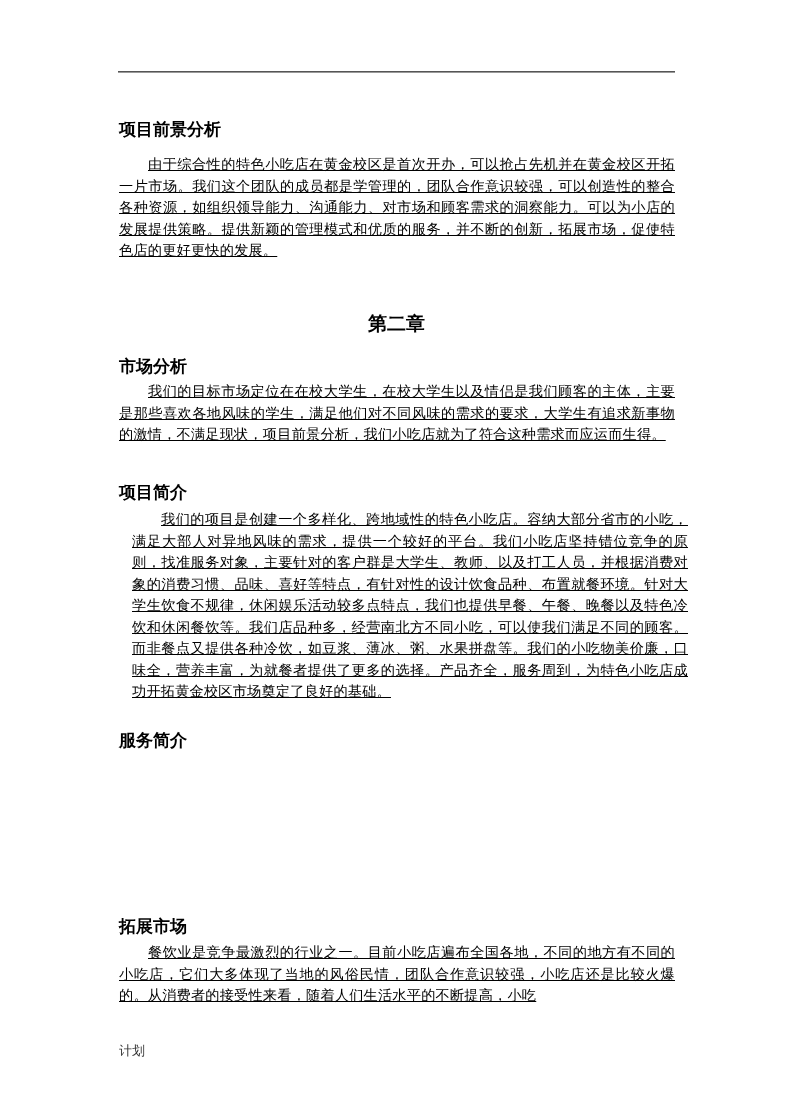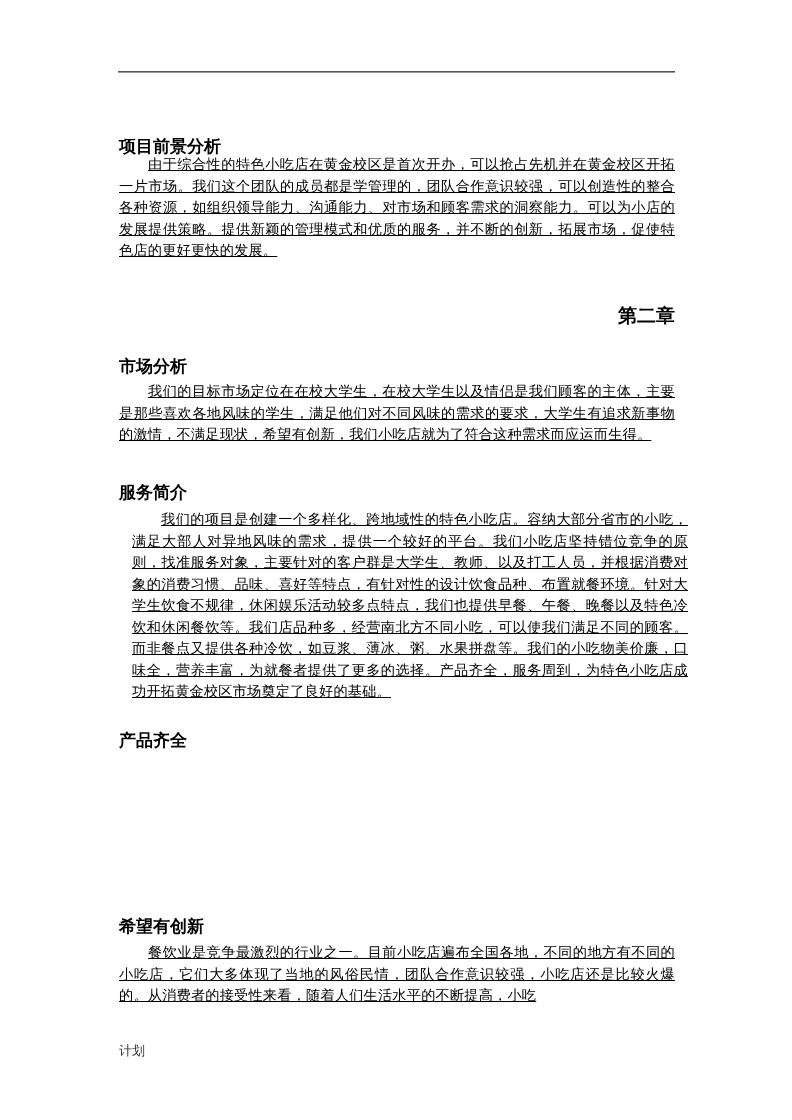--- a/index.html
+++ b/index.html
@@ -18,31 +18,31 @@
     .indent { text-indent: 29px; }
     .footer { position: absolute; left: 119px; top: 1042px; font-size: 13px; color: #333;
               font-family: "DejaVu Sans", "Liberation Sans", sans-serif; }
   </style>
 </head>
 <body>
 
 <div class="page">
   <div class="header-rule"></div>
 
-  <h2 class="h2" style="top:136px;">项目前景分析</h2>
+  <h2 class="h2" style="top:119px;">项目前景分析</h2>
   <p class="para indent" style="top:154px;">由于综合性的特色小吃店在黄金校区是首次开办，可以抢占先机并在黄金校区开拓一片市场。我们这个团队的成员都是学管理的，团队合作意识较强，可以创造性的整合各种资源，如组织领导能力、沟通能力、对市场和顾客需求的洞察能力。可以为小店的发展提供策略。提供新颖的管理模式和优质的服务，并不断的创新，拓展市场，促使特色店的更好更快的发展。</p>
 
-  <h1 class="chapter" style="top:303px;text-align:right;">第二章</h1>
+  <h1 class="chapter" style="top:311px;">第二章</h1>
 
   <h2 class="h2" style="top:356px;">市场分析</h2>
-  <p class="para indent" style="top:381px;">我们的目标市场定位在在校大学生，在校大学生以及情侣是我们顾客的主体，主要是那些喜欢各地风味的学生，满足他们对不同风味的需求的要求，大学生有追求新事物的激情，不满足现状，希望有创新，我们小吃店就为了符合这种需求而应运而生得。</p>
+  <p class="para indent" style="top:381px;">我们的目标市场定位在在校大学生，在校大学生以及情侣是我们顾客的主体，主要是那些喜欢各地风味的学生，满足他们对不同风味的需求的要求，大学生有追求新事物的激情，不满足现状，项目前景分析，我们小吃店就为了符合这种需求而应运而生得。</p>
 
-  <h2 class="h2" style="top:482px;">服务简介</h2>
+  <h2 class="h2" style="top:482px;">项目简介</h2>
   <p class="para indent" style="top:509px;margin-left:13px;">我们的项目是创建一个多样化、跨地域性的特色小吃店。容纳大部分省市的小吃，满足大部人对异地风味的需求，提供一个较好的平台。我们小吃店坚持错位竞争的原则，找准服务对象，主要针对的客户群是大学生、教师、以及打工人员，并根据消费对象的消费习惯、品味、喜好等特点，有针对性的设计饮食品种、布置就餐环境。针对大学生饮食不规律，休闲娱乐活动较多点特点，我们也提供早餐、午餐、晚餐以及特色冷饮和休闲餐饮等。我们店品种多，经营南北方不同小吃，可以使我们满足不同的顾客。而非餐点又提供各种冷饮，如豆浆、薄冰、粥、水果拼盘等。我们的小吃物美价廉，口味全，营养丰富，为就餐者提供了更多的选择。产品齐全，服务周到，为特色小吃店成功开拓黄金校区市场奠定了良好的基础。</p>
 
-  <h2 class="h2" style="top:730px;">产品齐全</h2>
+  <h2 class="h2" style="top:730px;">服务简介</h2>
 
 
-  <h2 class="h2" style="top:916px;">希望有创新</h2>
+  <h2 class="h2" style="top:916px;">拓展市场</h2>
   <p class="para indent" style="top:942px;">餐饮业是竞争最激烈的行业之一。目前小吃店遍布全国各地，不同的地方有不同的小吃店，它们大多体现了当地的风俗民情，团队合作意识较强，小吃店还是比较火爆的。从消费者的接受性来看，随着人们生活水平的不断提高，小吃</p>
 
   <div class="footer">计划</div>
 </div>
 
 </body></html>

